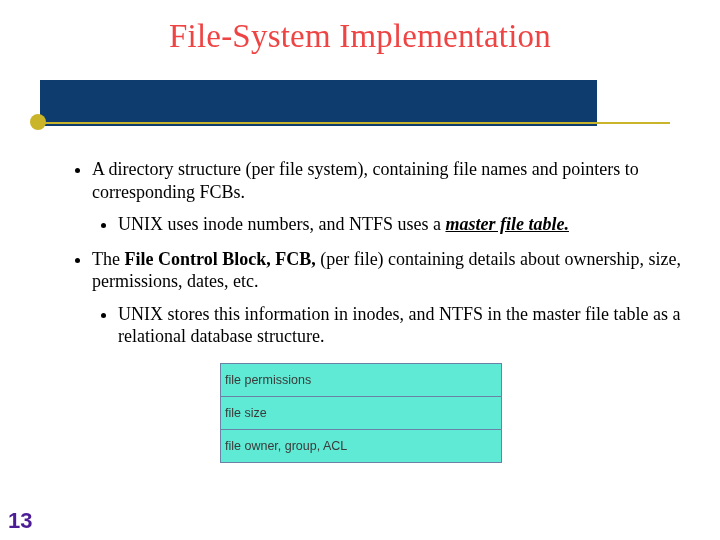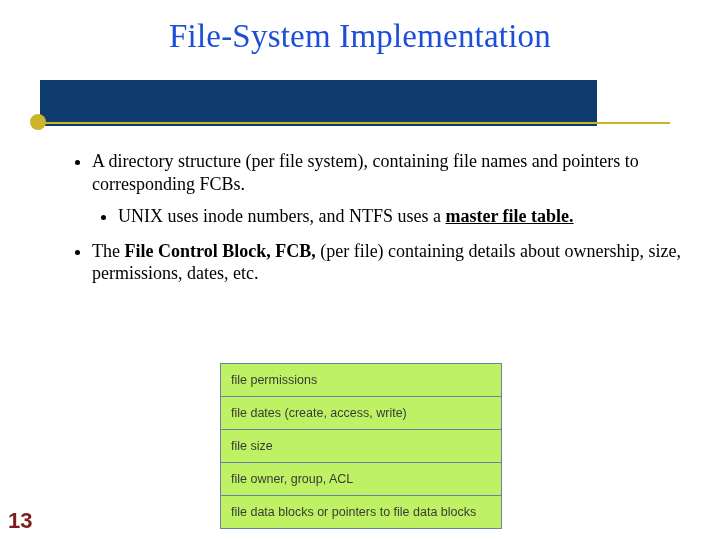--- a/index.html
+++ b/index.html
@@ -8,21 +8,21 @@
     width: 720px;
     height: 540px;
     background: #ffffff;
     font-family: "Times New Roman", Times, serif;
     color: #000;
     overflow: hidden;
     position: relative;
   }
   .title {
     font-size: 33px;
-    color: #1d4ed8;
+    color: #ef4444;
     letter-spacing: 0.2px;
     position: absolute;
     top: 18px;
     left: 0;
     width: 720px;
     text-align: center;
   }
   .accent-dot {
     position: absolute;
     left: 30px;
@@ -51,59 +51,59 @@
   .content {
     position: absolute;
     left: 70px;
     top: 142px;
     width: 620px;
     font-size: 18px;
     line-height: 1.25;
   }
   .content ul {
     list-style: disc;
-    margin: 8px 0 12px 0;
+    margin: 16px 0 12px 0;
     padding-left: 22px;
   }
   .content ul ul {
     list-style: disc;
     margin-top: 10px;
     padding-left: 26px;
   }
   .content li {
     margin-bottom: 10px;
   }
   .bold-italic { font-weight: bold; }
-  .mft { font-weight: bold; text-decoration: underline; text-align: right; }
+  .mft { font-weight: bold; font-style: italic; text-decoration: underline; text-align: right; }
 
   .fcb-table {
     position: absolute;
     left: 220px;
     top: 363px;
     width: 280px;
     font-family: Arial, Helvetica, sans-serif;
     font-size: 12.5px;
     color: #3a3a3a;
     border: 1px solid #6b82a6;
   }
   .fcb-row {
-    padding: 9px 10px;
-    background: #bef264;
+    padding: 9px 4px;
+    background: #5eead4;
     border-top: 1px solid #6b82a6;
   }
   .fcb-row:first-child { border-top: none; }
 
   .page-num {
     position: absolute;
     left: 8px;
     bottom: 6px;
     font-family: Arial, Helvetica, sans-serif;
     font-size: 22px;
     font-weight: bold;
-    color: #7f1d1d;
+    color: #4c1d95;
   }
 </style>
 </head>
 <body>
 
 <div class="title">File-System Implementation</div>
 
 <div class="accent-bar"></div>
 <div class="accent-dot"></div>
 <div class="accent-line"></div>
@@ -113,25 +113,28 @@
     <li>
       <span>A directory structure (per file system), containing file names and pointers to corresponding FCBs.</span>
       <ul>
         <li>
           <span>UNIX uses inode numbers, and NTFS uses a </span><span class="mft">master file table.</span>
         </li>
       </ul>
     </li>
     <li>
       <span>The </span><span class="bold-italic">File Control Block, FCB,</span><span> (per file) containing details about ownership, size, permissions, dates, etc.</span>
+      <ul>
+        <li>
+          <span>UNIX stores this information in inodes, and NTFS in the master file table as a relational database structure.</span>
+        </li>
+      </ul>
     </li>
   </ul>
 </div>
 
 <div class="fcb-table">
   <div class="fcb-row">file permissions</div>
-  <div class="fcb-row">file dates (create, access, write)</div>
   <div class="fcb-row">file size</div>
   <div class="fcb-row">file owner, group, ACL</div>
-  <div class="fcb-row">file data blocks or pointers to file data blocks</div>
 </div>
 
 <div class="page-num">13</div>
 
 </body></html>

